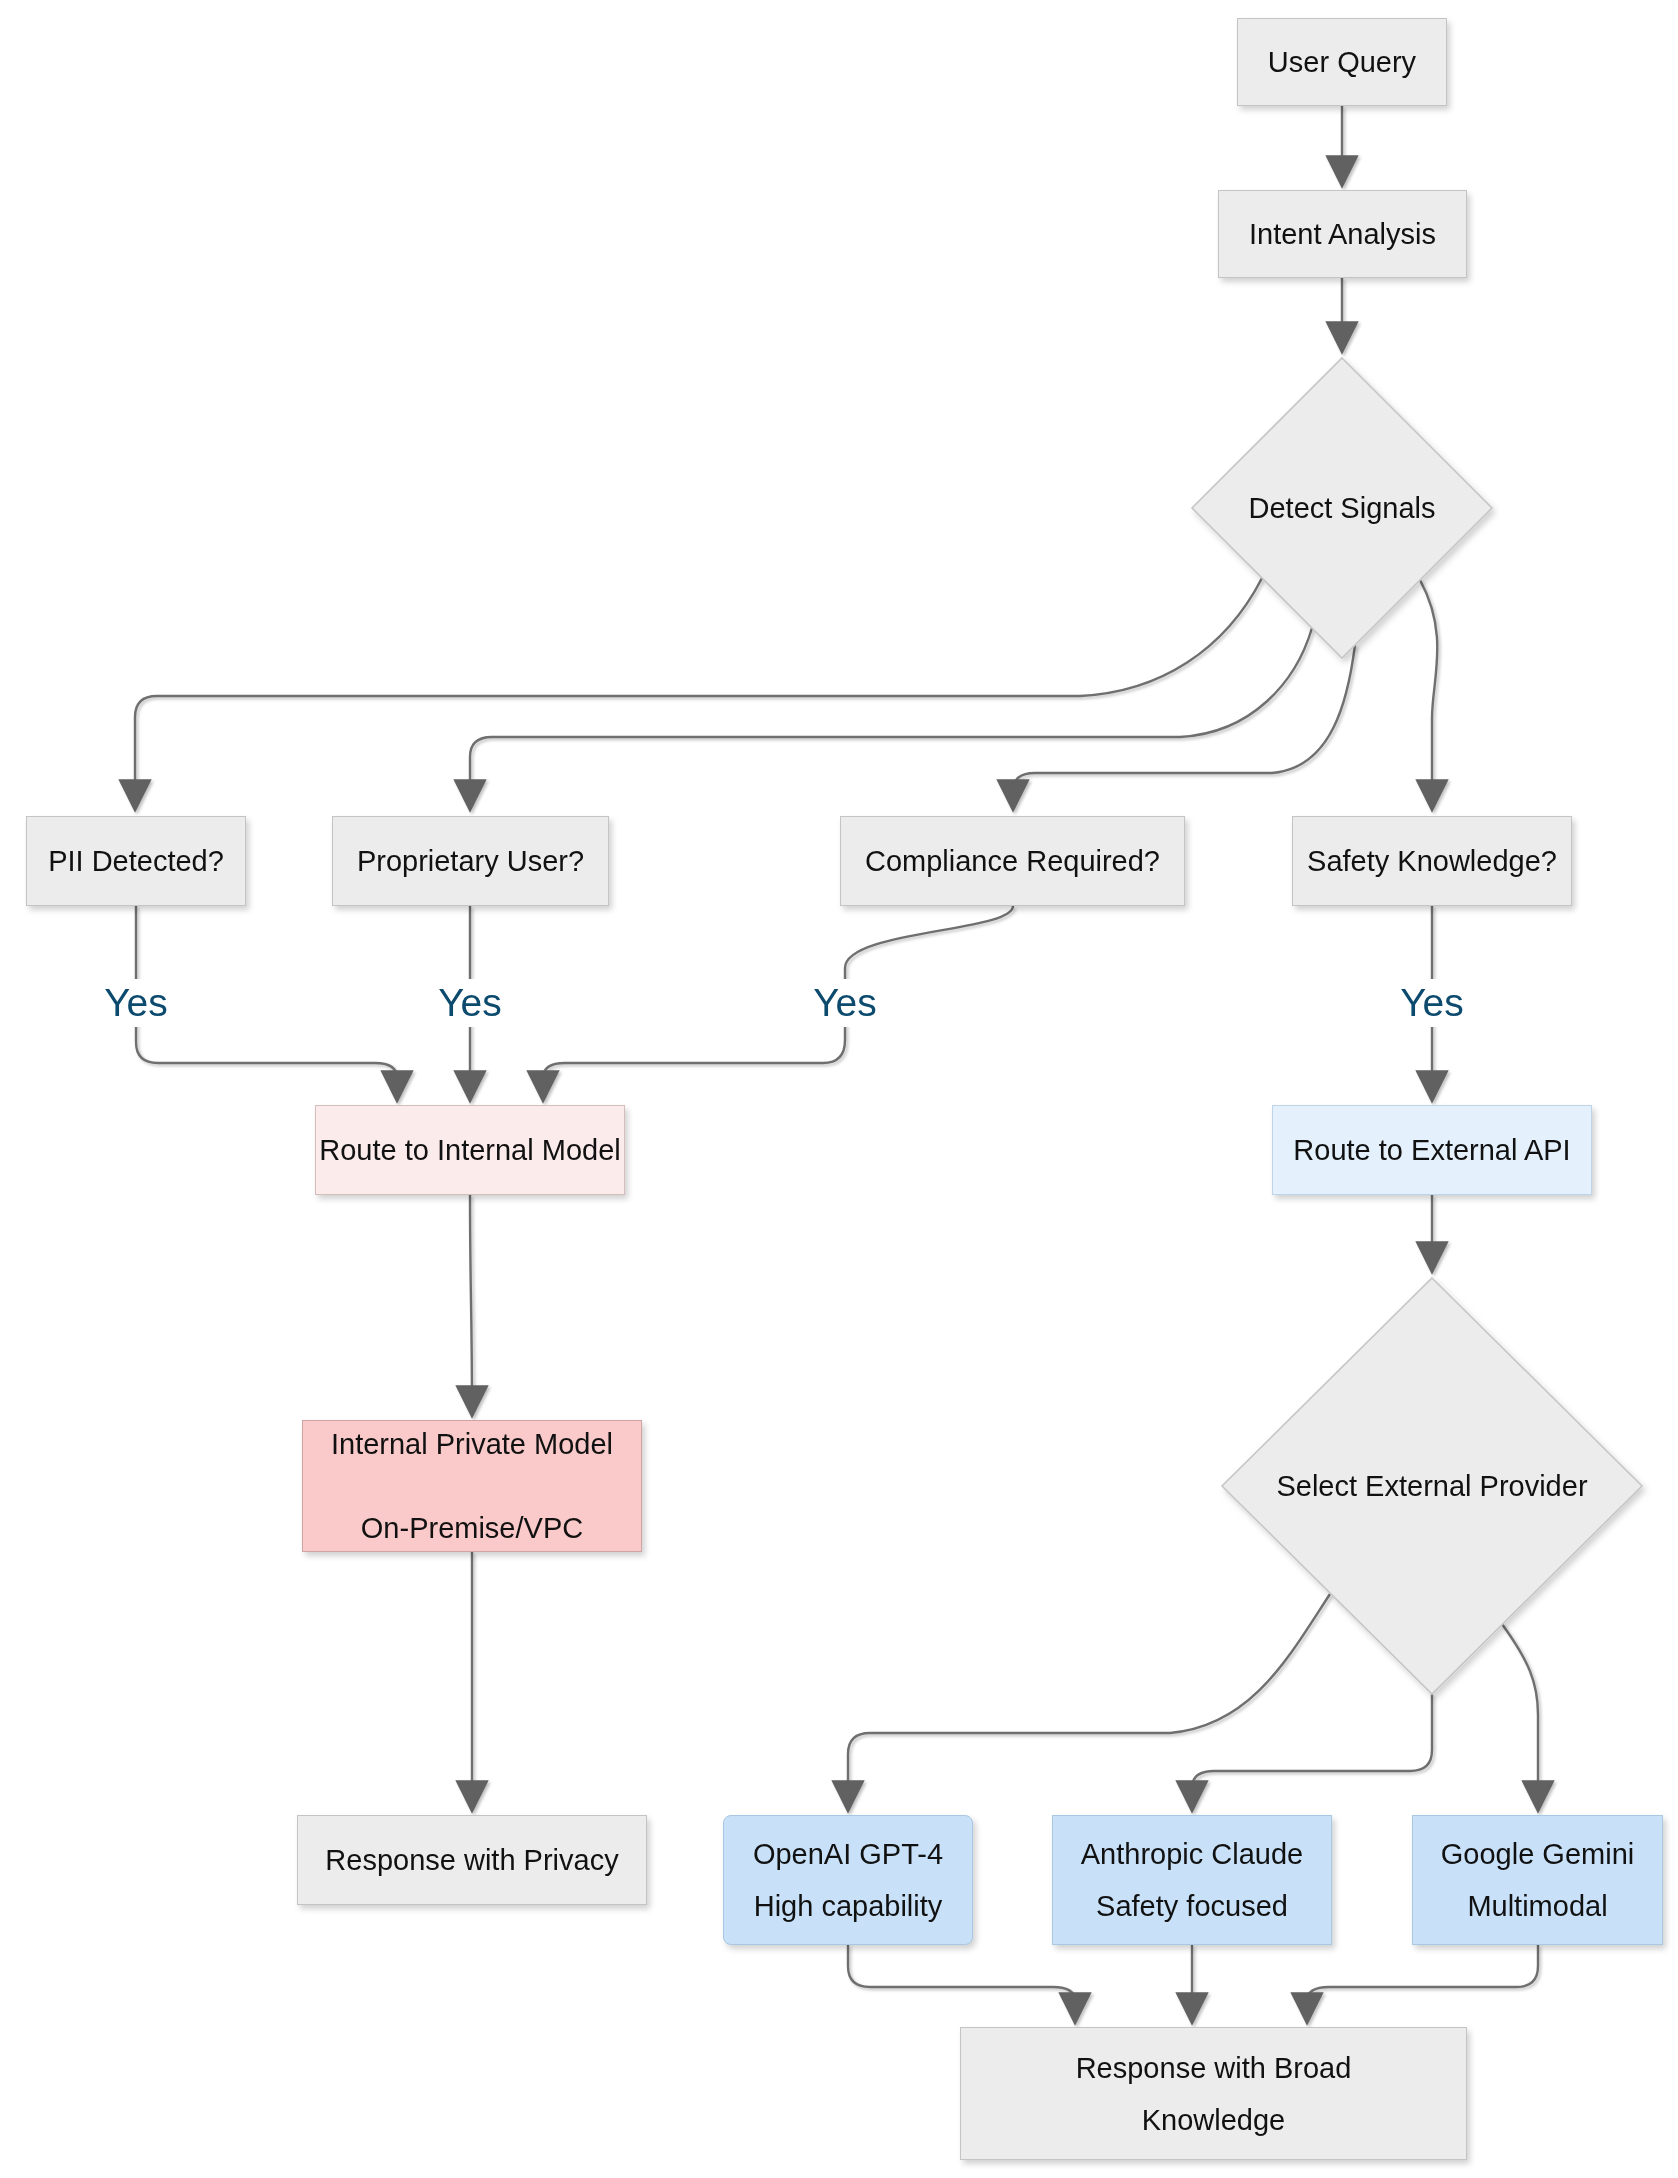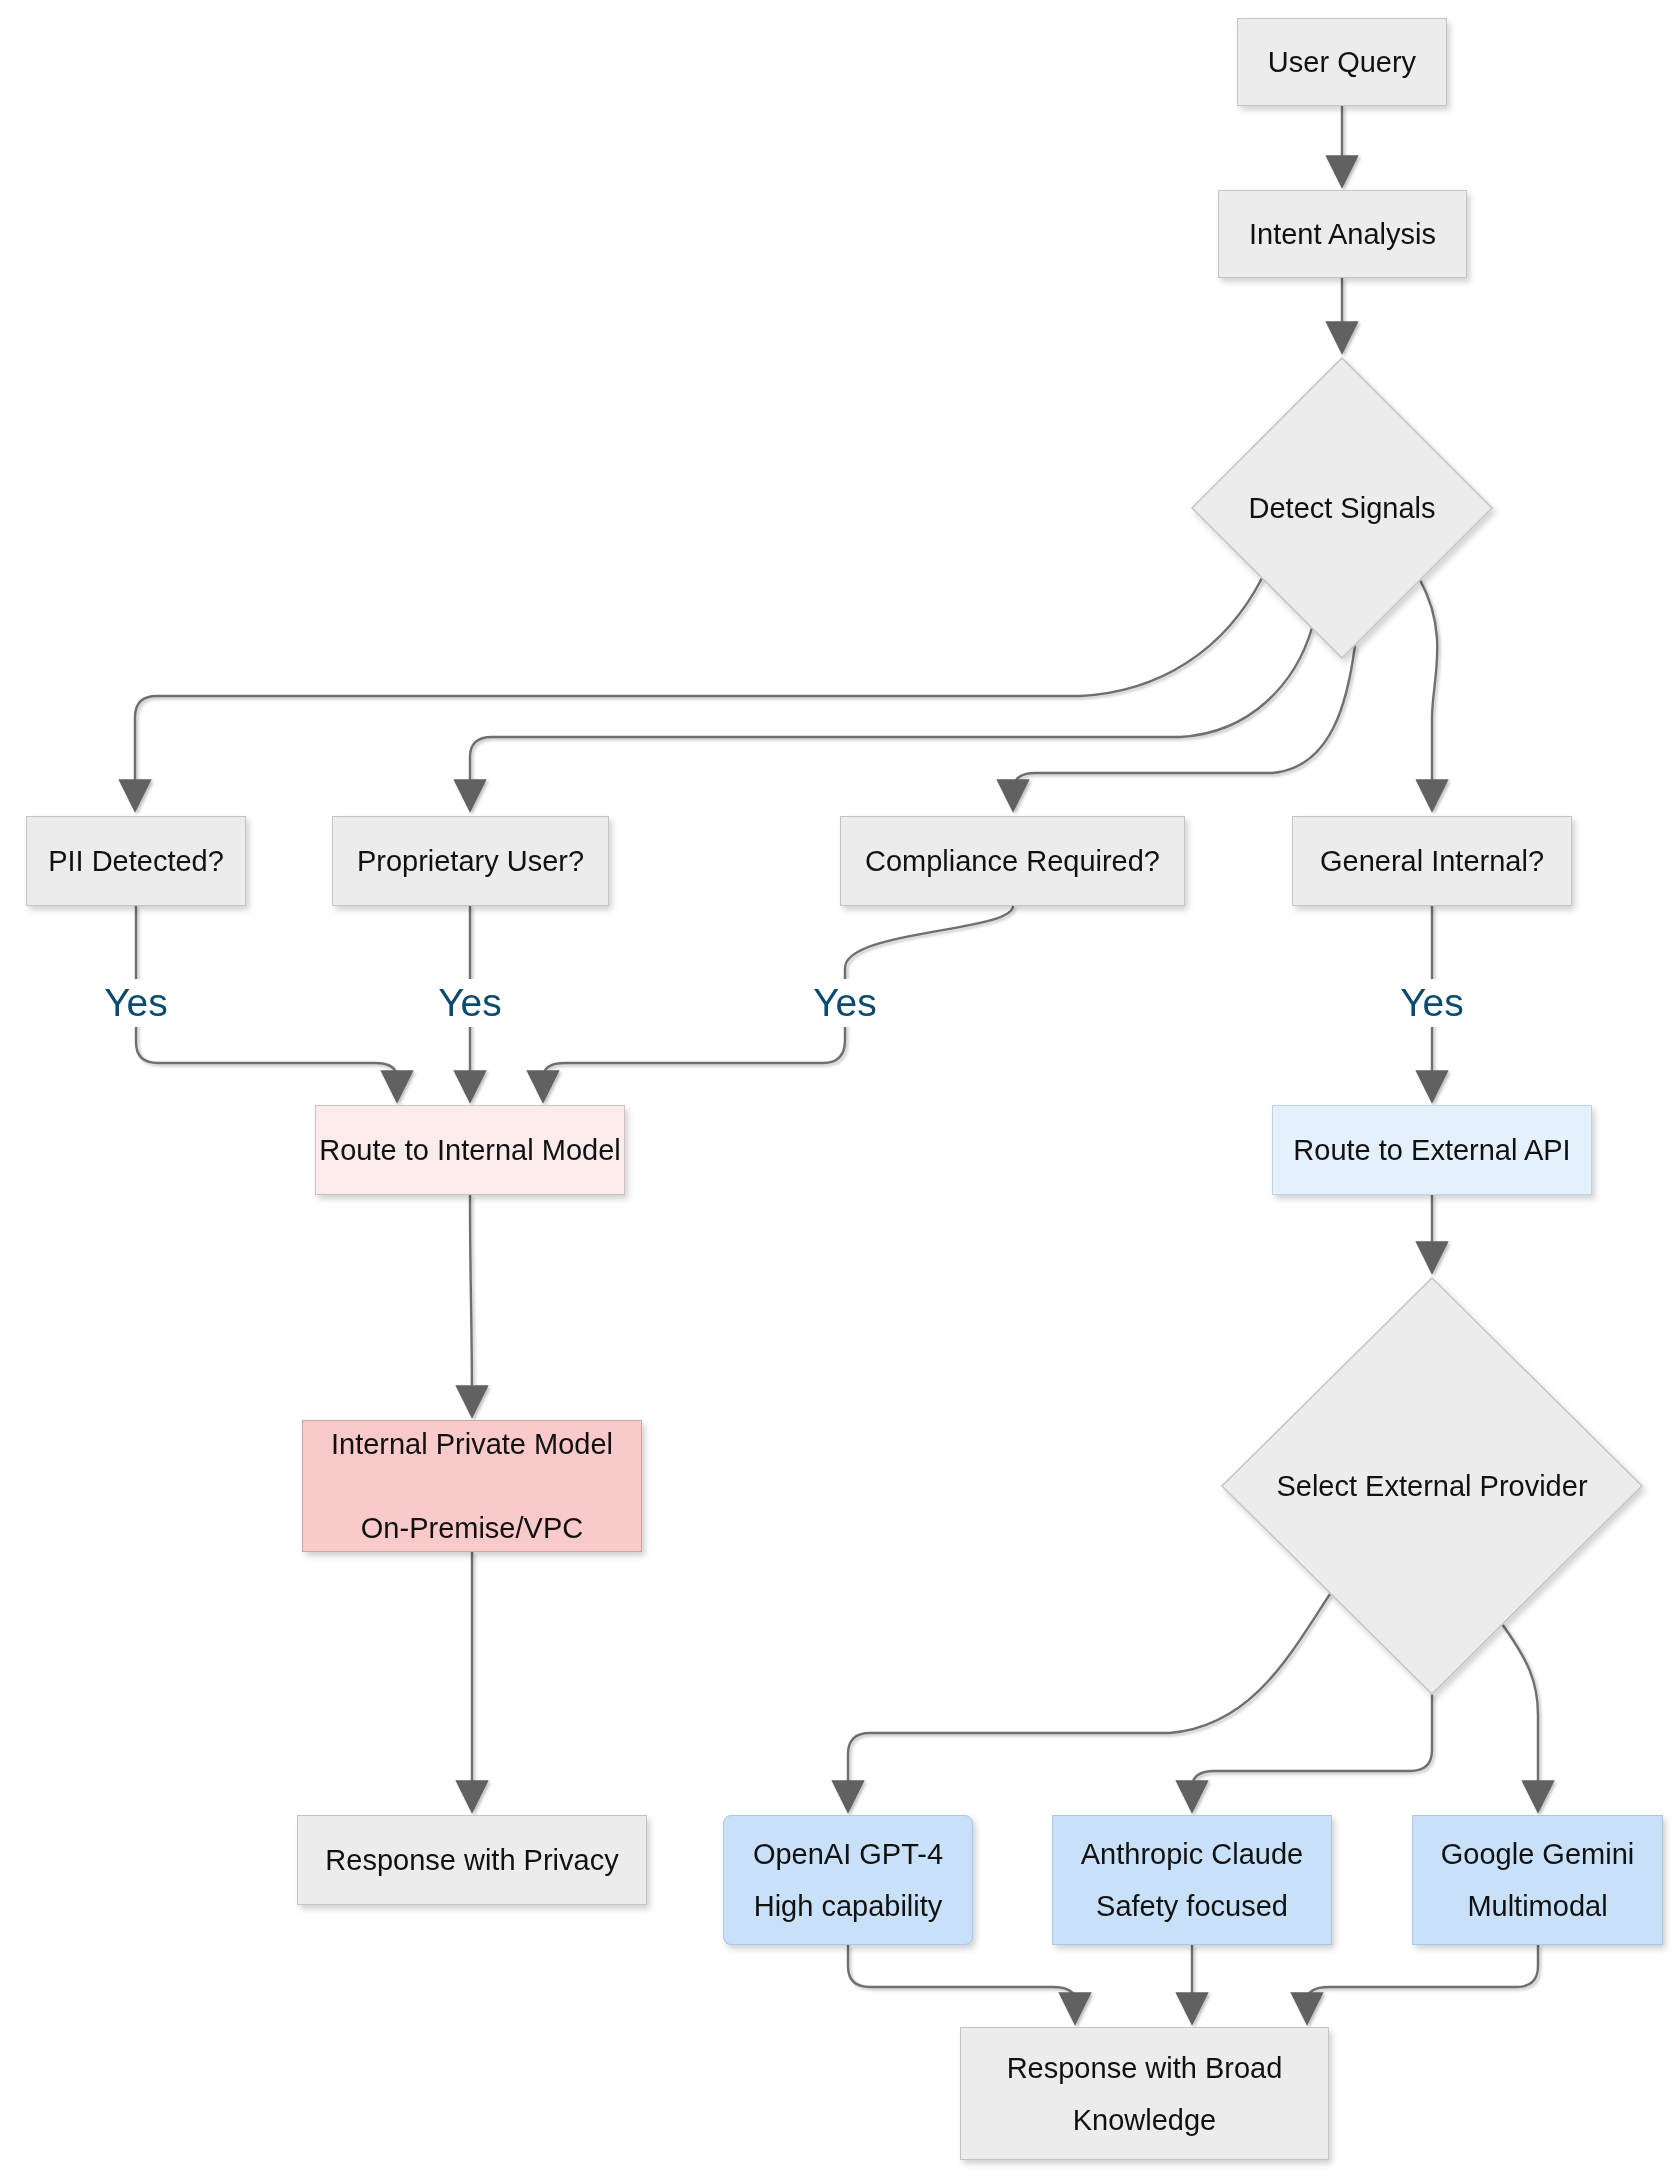--- a/index.html
+++ b/index.html
@@ -98,21 +98,21 @@
 
   <div class="node" style="left:332px;top:816px;width:277px;height:90px;">
     <span class="lbl">Proprietary User?</span>
   </div>
 
   <div class="node" style="left:840px;top:816px;width:345px;height:90px;">
     <span class="lbl">Compliance Required?</span>
   </div>
 
   <div class="node" style="left:1292px;top:816px;width:280px;height:90px;">
-    <span class="lbl">General Internal?</span>
+    <span class="lbl">Safety Knowledge?</span>
   </div>
 
   <div class="node pink-light" style="left:315px;top:1105px;width:310px;height:90px;">
     <span class="lbl">Route to Internal Model</span>
   </div>
 
   <div class="node blue-light" style="left:1272px;top:1105px;width:320px;height:90px;">
     <span class="lbl">Route to External API</span>
   </div>
 
@@ -135,21 +135,21 @@
   <div class="node blue" style="left:1052px;top:1815px;width:280px;height:130px;">
     <span class="lbl">Anthropic Claude</span>
     <span class="lbl">Safety focused</span>
   </div>
 
   <div class="node blue" style="left:1412px;top:1815px;width:251px;height:130px;">
     <span class="lbl">Google Gemini</span>
     <span class="lbl">Multimodal</span>
   </div>
 
-  <div class="node" style="left:960px;top:2027px;width:369px;height:133px;">
+  <div class="node" style="left:960px;top:2027px;width:507px;height:133px;">
     <span class="lbl">Response with Broad</span>
     <span class="lbl">Knowledge</span>
   </div>
 
   <span class="edge-label" style="left:136px;top:1003px;">Yes</span>
   <span class="edge-label" style="left:470px;top:1003px;">Yes</span>
   <span class="edge-label" style="left:845px;top:1003px;">Yes</span>
   <span class="edge-label" style="left:1432px;top:1003px;">Yes</span>
 
 </div>

